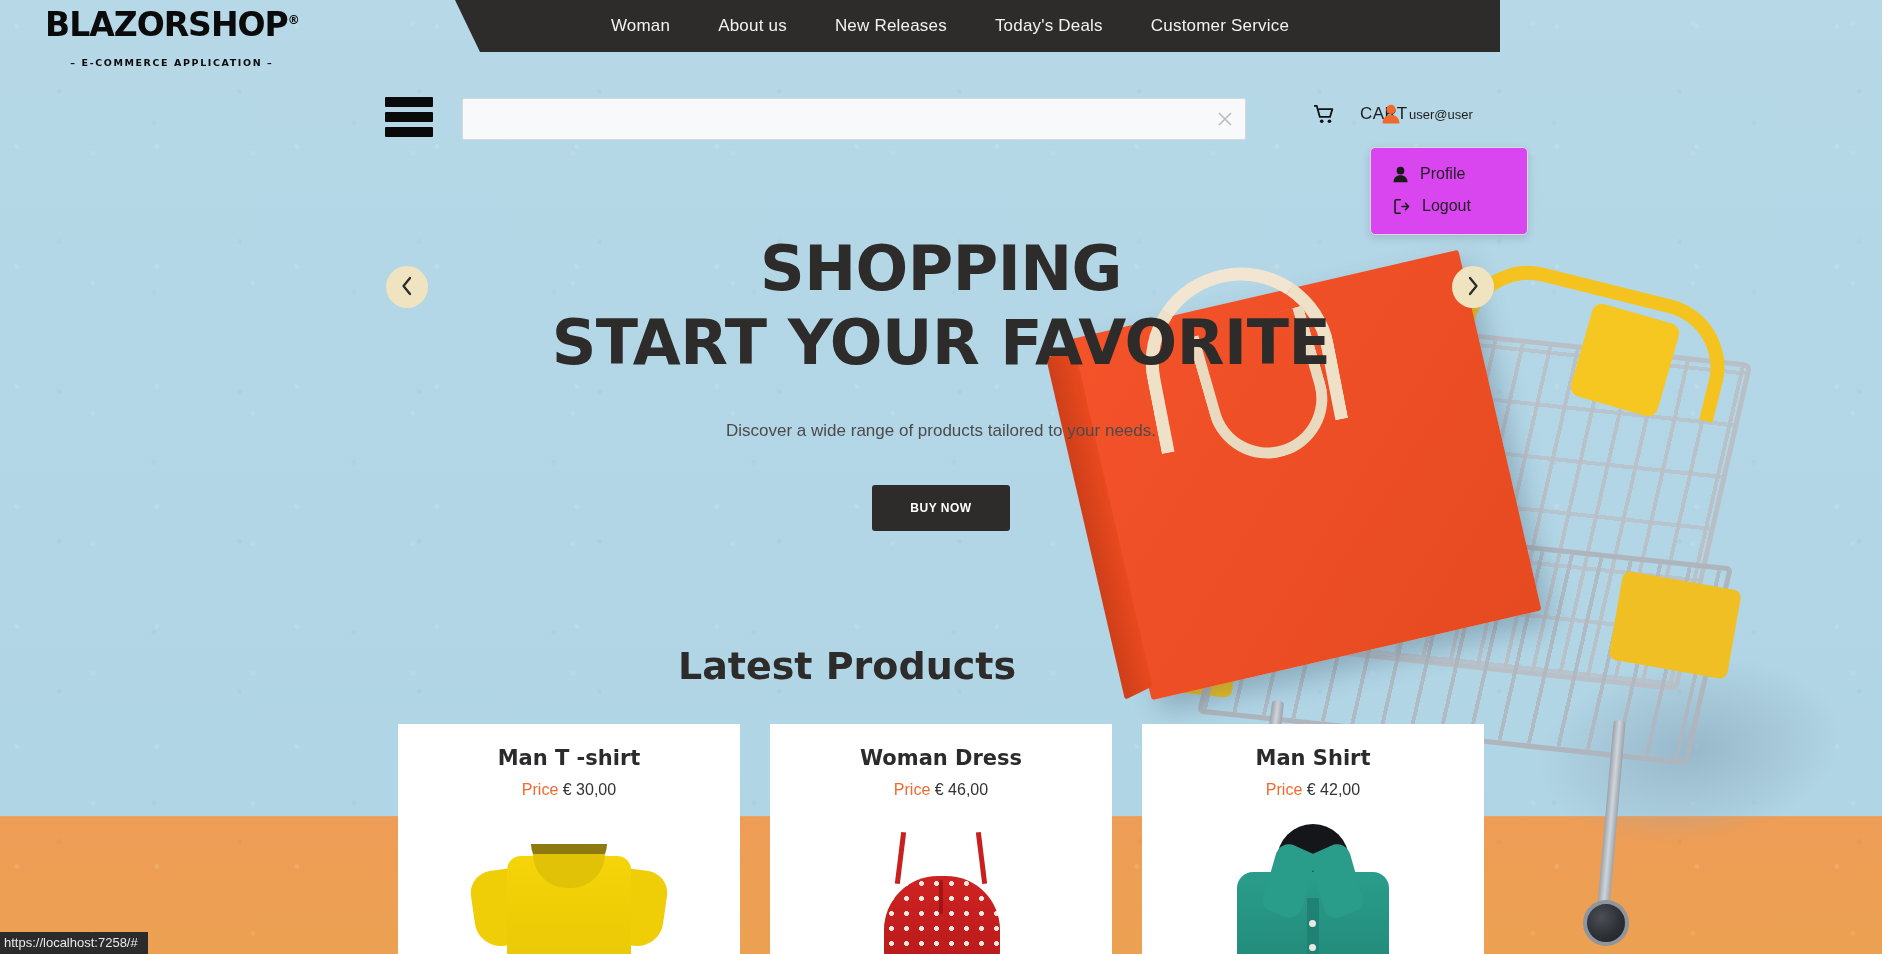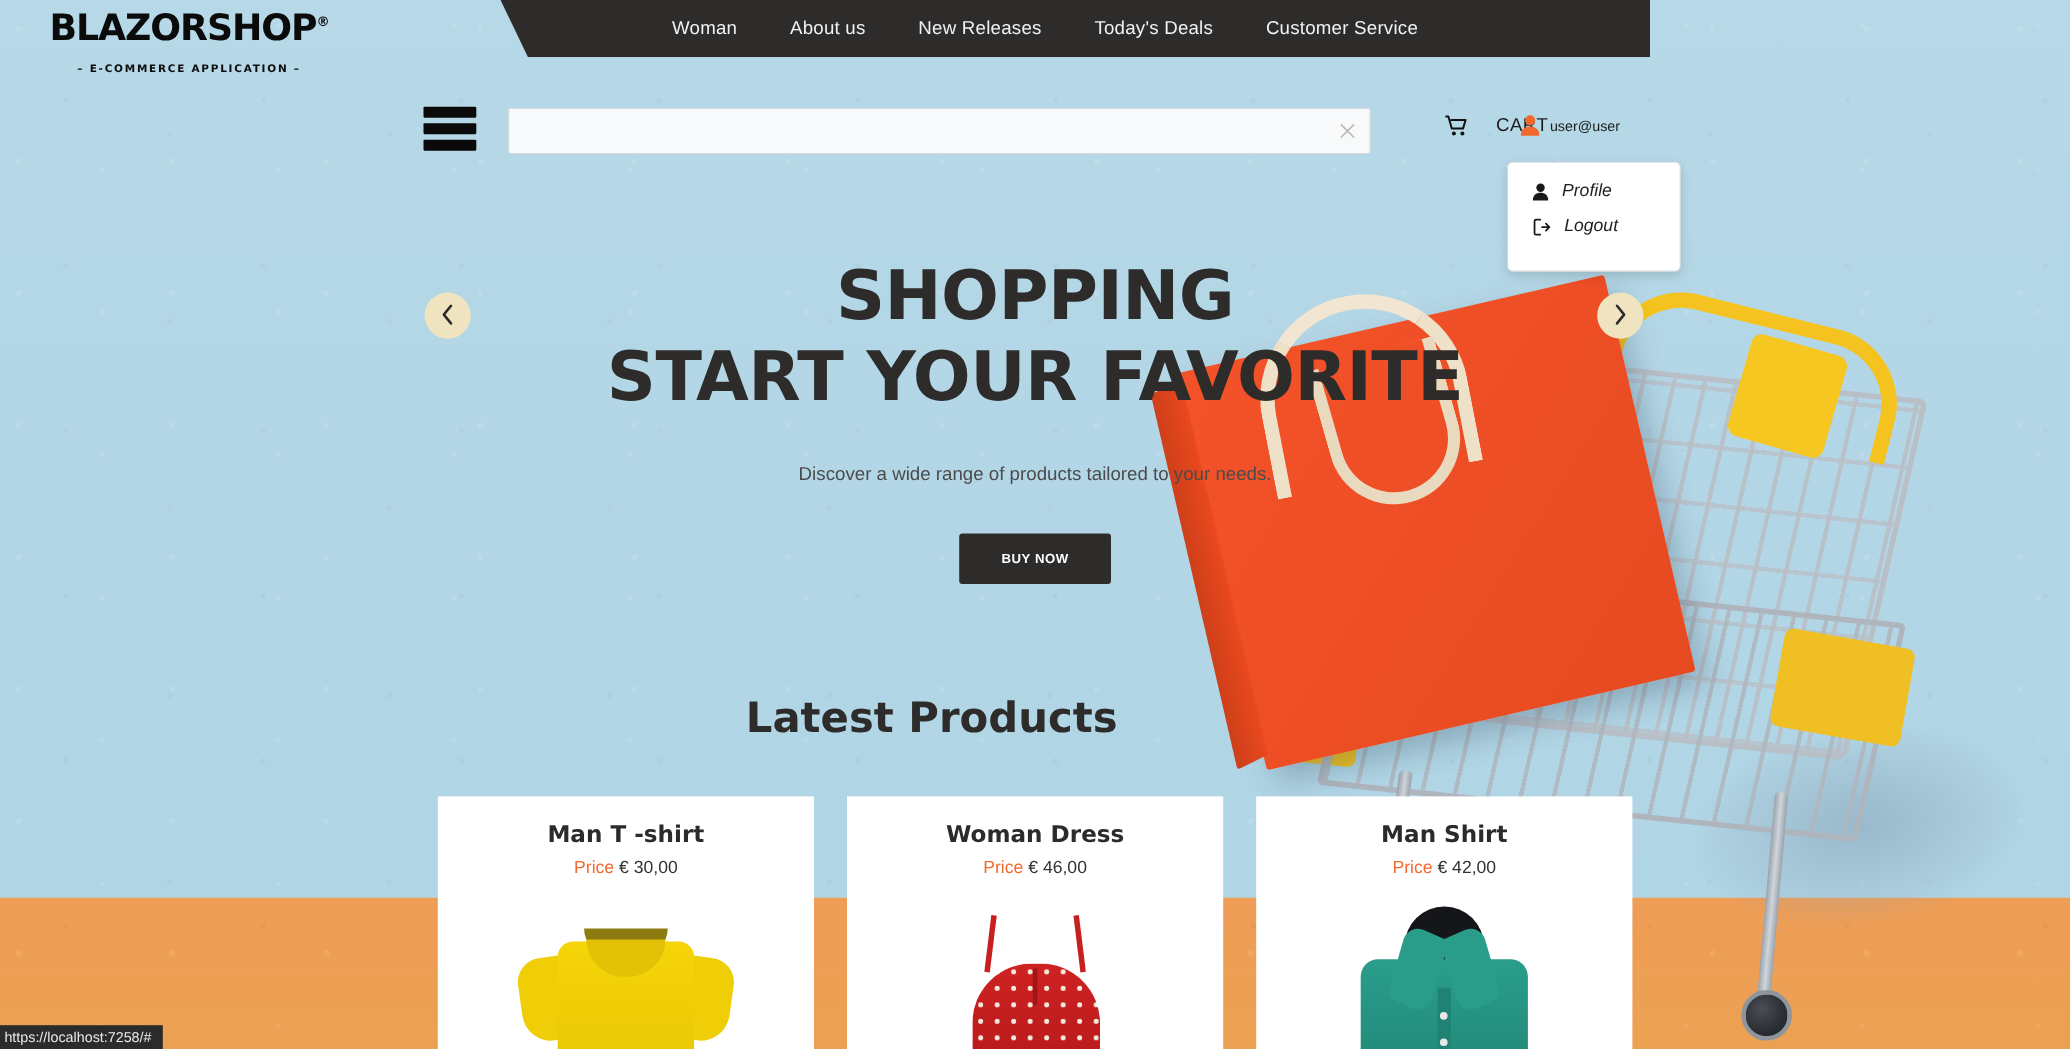--- a/index.html
+++ b/index.html
@@ -224,27 +224,26 @@
   .user-link {
     position: absolute; left: 1382px; top: 22px;
     display: flex; align-items: center; gap: 9px;
     cursor: pointer;
   }
   .user-link .label { font-size: 13px; color: #1d1d1d; }
 
   .user-dropdown {
     position: absolute; left: 1370px; top: 147px;
     width: 158px;
-    background: #ffffff;
+    background: #d946ef;
     border: 1px solid #d7dbdf;
     border-radius: 5px;
     box-shadow: 0 3px 10px rgba(0,0,0,.14);
-    padding: 10px 0 24px 0;
+    padding: 10px 0 12px 0;
     z-index: 30;
-    font-style: italic;
   }
   .dd-item {
     display: flex; align-items: center; gap: 12px;
     padding: 7px 0 7px 22px;
     font-size: 16px; color: #1f1f1f;
     cursor: pointer;
   }
 
   
   .hero-text {
@@ -279,21 +278,21 @@
     border-radius: 50%;
     background: #f0e4c0;
     display: flex; align-items: center; justify-content: center;
     cursor: pointer; z-index: 9; border: none;
   }
   .car-arrow.prev { left: 386px; }
   .car-arrow.next { left: 1452px; }
 
   
   .latest-title {
-    position: absolute; left: 0; top: 630px; width: 1694px;
+    position: absolute; left: 0; top: 644px; width: 1694px;
     text-align: center;
     font-size: 38px; font-weight: bold; color: #2e2c2b;
     font-family: "DejaVu Sans", sans-serif;
     z-index: 8;
   }
   .products {
     position: absolute; left: 398px; top: 724px;
     width: 1086px;
     display: flex; gap: 30px;
     z-index: 8;

